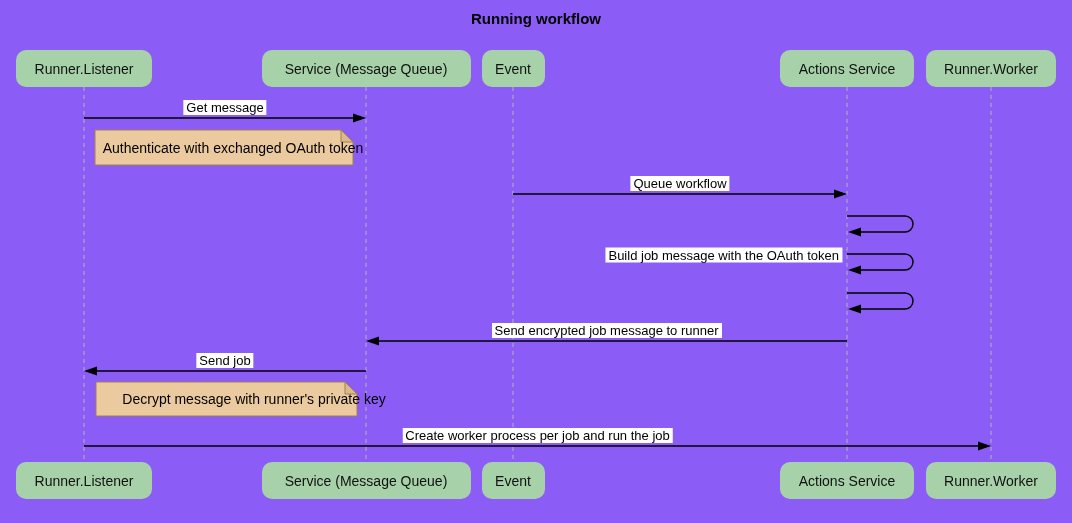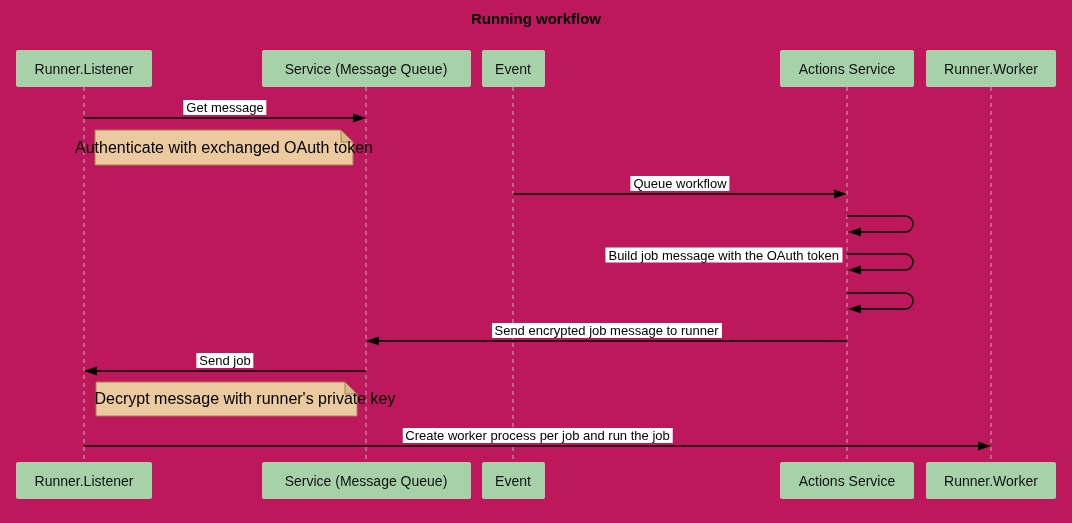--- a/index.html
+++ b/index.html
@@ -1,26 +1,26 @@
 <!DOCTYPE html>
 <html><head>
 <meta charset="utf-8">
 <style>
   html,body{margin:0;padding:0;background:#ffffff;}
   body{font-family:"Liberation Sans","DejaVu Sans",sans-serif;}
-  #stage{position:relative;width:1072px;height:523px;background:#be185d;overflow:hidden;}
+  #stage{position:relative;width:1072px;height:523px;background:#8b5cf6;overflow:hidden;}
   #diagram-title{position:absolute;top:10px;left:0;width:1072px;text-align:center;
     font-size:15px;font-weight:bold;color:#000;}
   svg.layer{position:absolute;left:0;top:0;z-index:1;}
-  .actor{position:absolute;z-index:2;border-radius:2px;display:flex;align-items:center;
+  .actor{position:absolute;z-index:2;border-radius:10px;display:flex;align-items:center;
     justify-content:center;font-size:14px;color:#111;white-space:nowrap;box-sizing:border-box;}
   .msg-label{position:absolute;z-index:2;font-size:13px;color:#000;white-space:nowrap;
     background:#ffffff;padding:0 3px;line-height:15px;}
   .note-label{position:absolute;z-index:3;display:flex;align-items:center;justify-content:center;
-    font-size:16px;color:#000;white-space:nowrap;}
+    font-size:14px;color:#000;white-space:nowrap;padding-left:9px;}
 </style>
 </head>
 <body>
 
 <div id="stage">
   <div id="diagram-title">Running workflow</div>
 <svg width="1072" height="523" class="layer">
       <line x1="84" y1="87" x2="84" y2="462" stroke="#b4b4b4" stroke-width="1" stroke-dasharray="4 4"></line>
       <line x1="366" y1="87" x2="366" y2="462" stroke="#b4b4b4" stroke-width="1" stroke-dasharray="4 4"></line>
       <line x1="513" y1="87" x2="513" y2="462" stroke="#b4b4b4" stroke-width="1" stroke-dasharray="4 4"></line>

